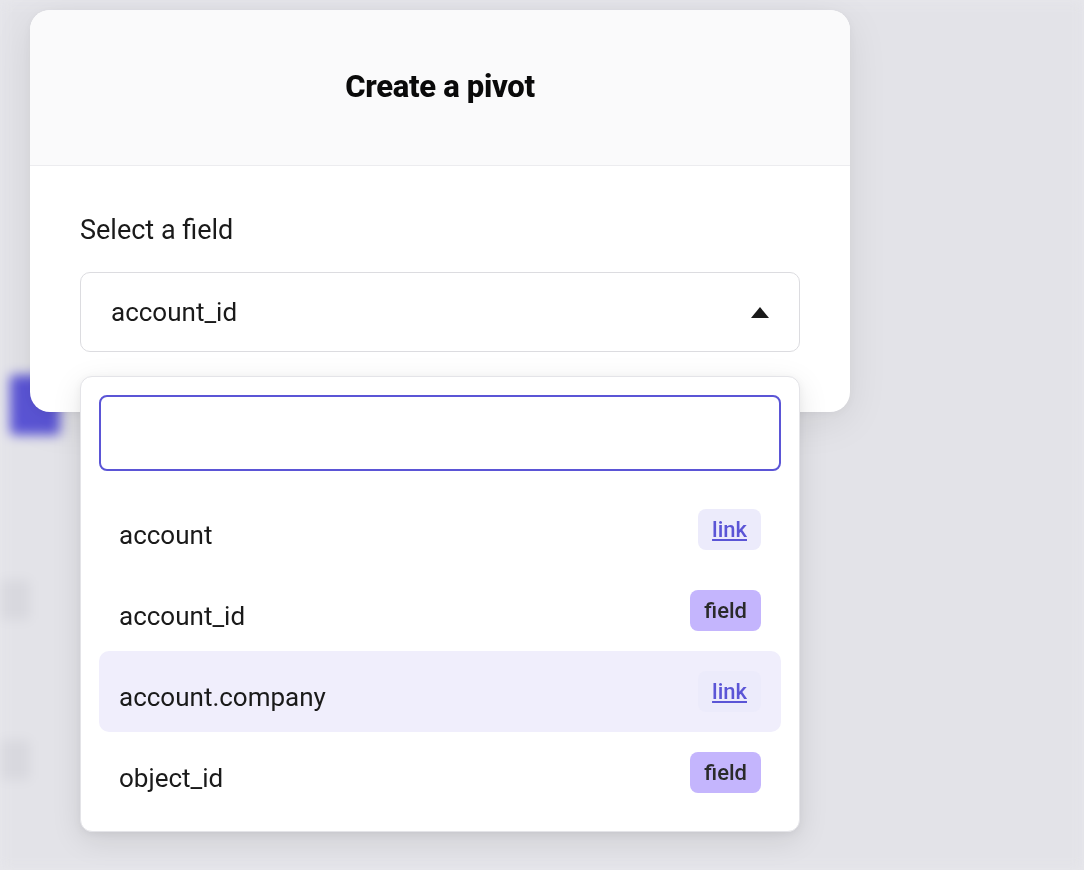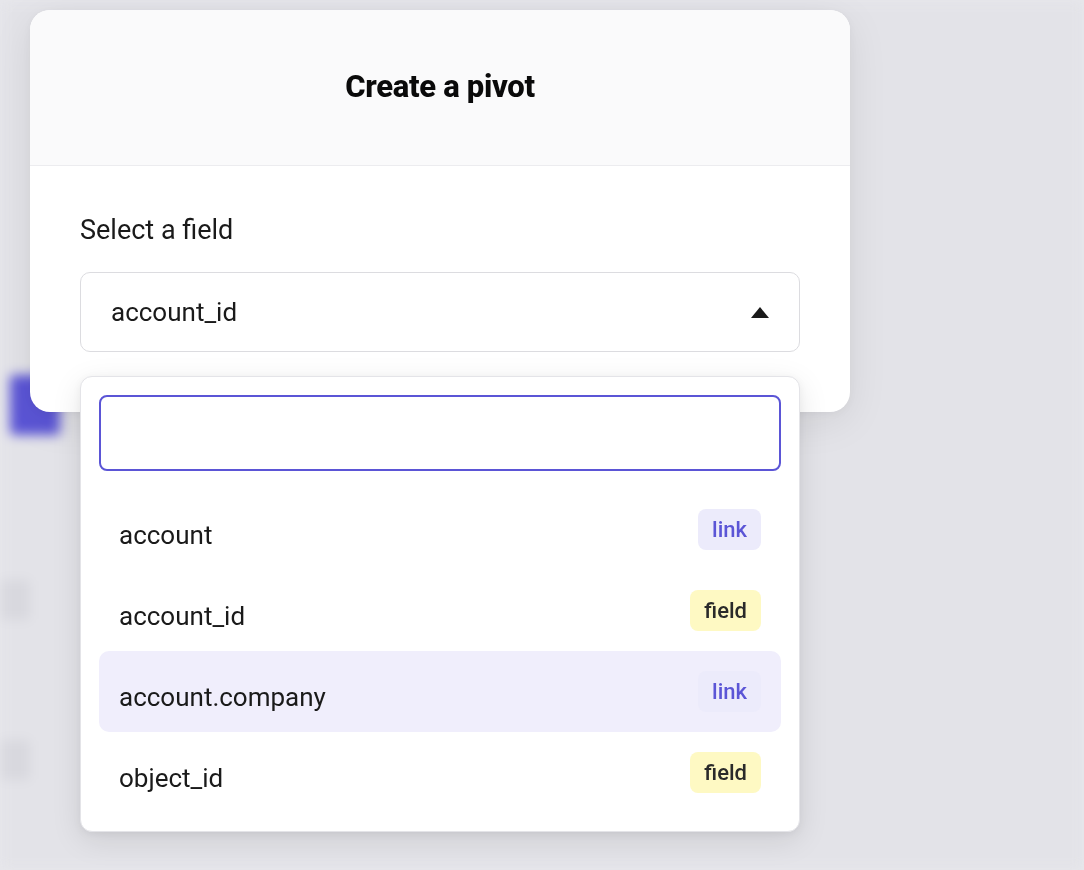--- a/index.html
+++ b/index.html
@@ -124,23 +124,24 @@
     }
     .badge {
       font-size: 22px;
       font-weight: 500;
       padding: 8px 14px;
       border-radius: 8px;
     }
     .badge-link {
       background: #ecebfb;
       color: #5b55d6;
+      text-decoration: underline;
     }
     .badge-field {
-      background: #fef9c3;
+      background: #c4b5fd;
       color: #2a2a2a;
     }
   </style>
 </head>
 <body>
 
 <div class="backdrop-blur">
   <div class="backdrop-el" style="left:10px; top:375px; width:50px; height:60px; background:#5b55d6;"></div>
   <div class="backdrop-el" style="left:0; top:580px; width:30px; height:40px;"></div>
   <div class="backdrop-el" style="left:0; top:740px; width:30px; height:40px;"></div>

